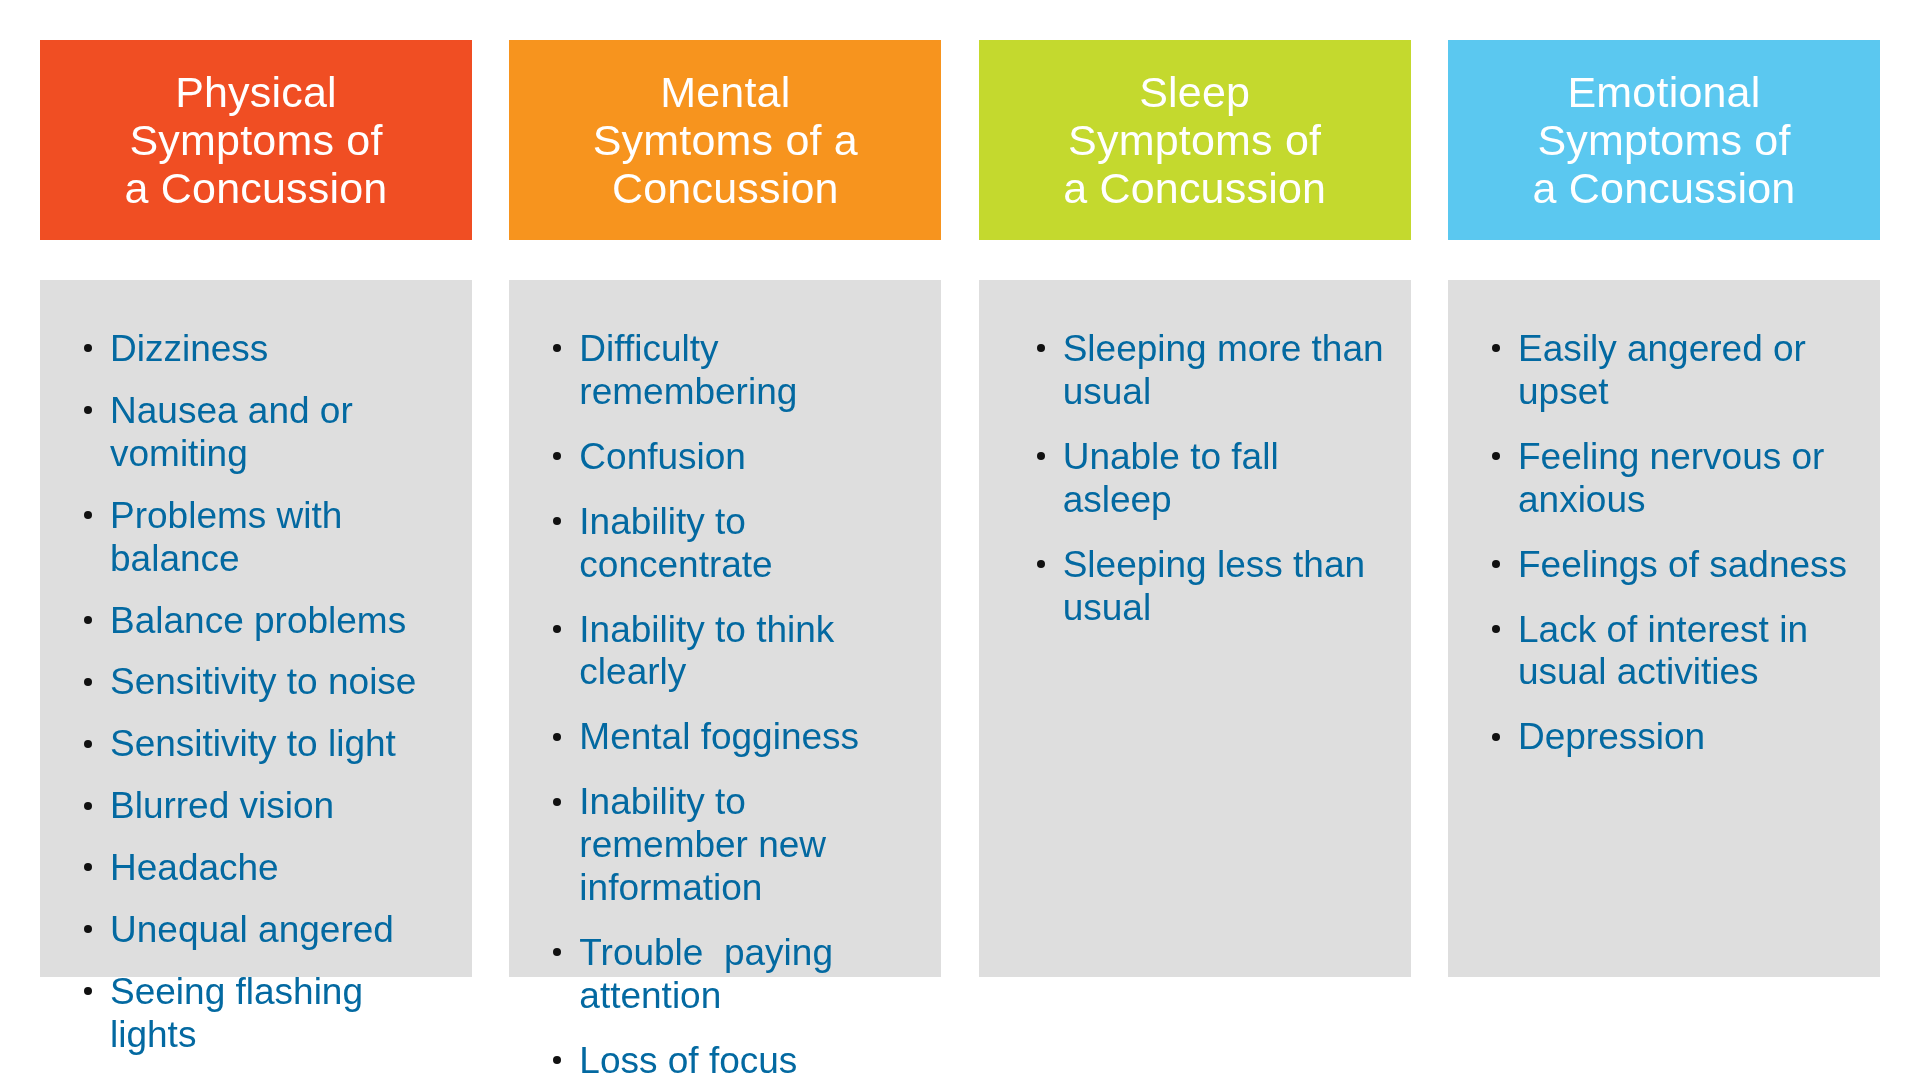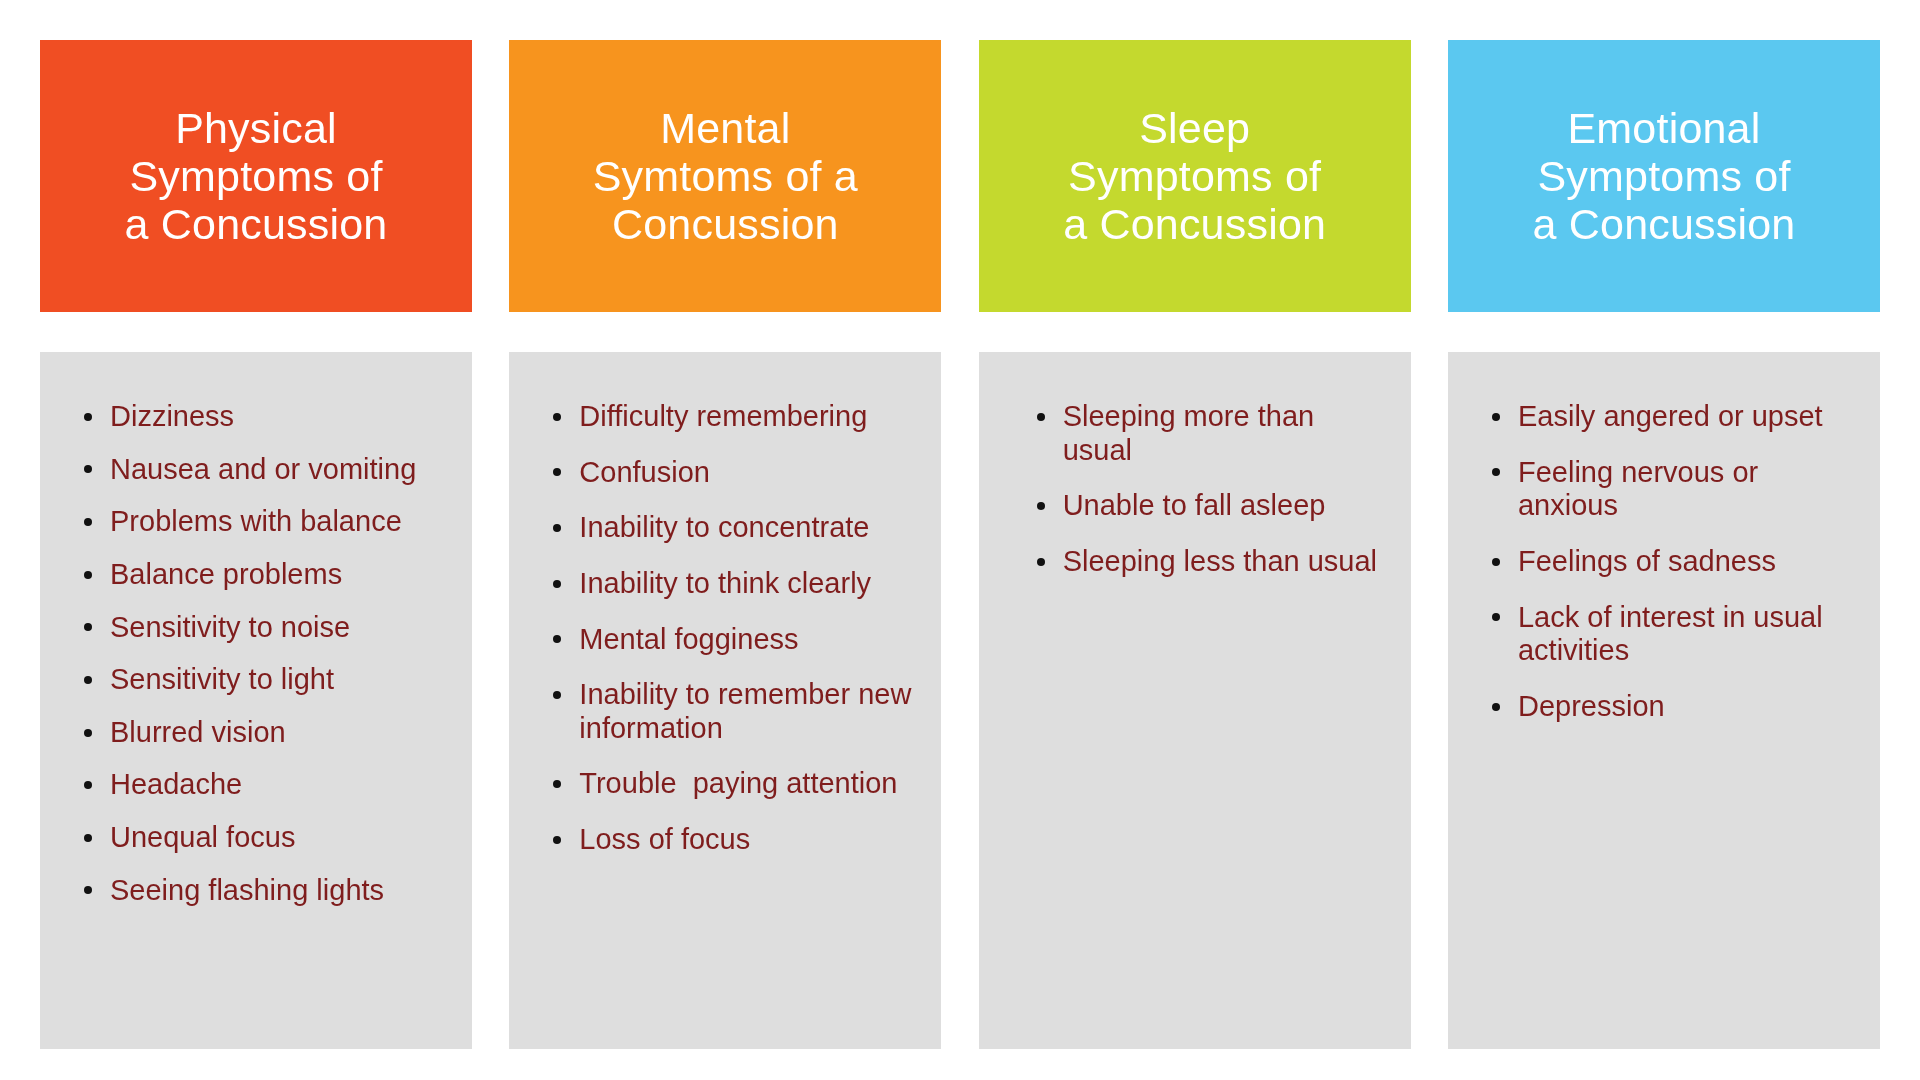--- a/index.html
+++ b/index.html
@@ -29,21 +29,21 @@
     align-items: flex-start;
   }
 
   .column {
     width: 432px;
     display: flex;
     flex-direction: column;
   }
 
   .col-header {
-    height: 272px;
+    height: 200px;
     box-sizing: border-box;
     display: flex;
     align-items: center;
     justify-content: center;
     text-align: center;
     padding: 6px 14px;
   }
 
   .col-header-title {
     color: #ffffff;
@@ -63,22 +63,22 @@
   }
 
   .symptom-list {
     list-style: none;
     margin: 0;
     padding: 0;
   }
 
   .symptom-item {
     position: relative;
-    color: #7f1d1d;
-    font-size: 29px;
+    color: #0369a1;
+    font-size: 37px;
     line-height: 1.16;
     padding-left: 44px;
     margin-bottom: 22px;
     white-space: pre-wrap;
   }
 
   .symptom-item .bullet {
     position: absolute;
     left: 18px;
     top: 0.44em;
@@ -104,21 +104,21 @@
       <div class="col-panel col-dense" style="background: rgb(222, 222, 222);">
         <ul class="symptom-list">
           <li class="symptom-item"><span class="bullet"></span><span>Dizziness</span></li>
           <li class="symptom-item"><span class="bullet"></span><span>Nausea and or vomiting</span></li>
           <li class="symptom-item"><span class="bullet"></span><span>Problems with balance</span></li>
           <li class="symptom-item"><span class="bullet"></span><span>Balance problems</span></li>
           <li class="symptom-item"><span class="bullet"></span><span>Sensitivity to noise</span></li>
           <li class="symptom-item"><span class="bullet"></span><span>Sensitivity to light</span></li>
           <li class="symptom-item"><span class="bullet"></span><span>Blurred vision</span></li>
           <li class="symptom-item"><span class="bullet"></span><span>Headache</span></li>
-          <li class="symptom-item"><span class="bullet"></span><span>Unequal focus</span></li>
+          <li class="symptom-item"><span class="bullet"></span><span>Unequal angered</span></li>
           <li class="symptom-item"><span class="bullet"></span><span>Seeing flashing lights</span></li>
         </ul>
       </div>
     </div>
     <div class="column">
       <div class="col-header" style="background: rgb(247, 148, 30);">
         <div class="col-header-title">Mental
 Symtoms of a
 Concussion</div>
       </div>

